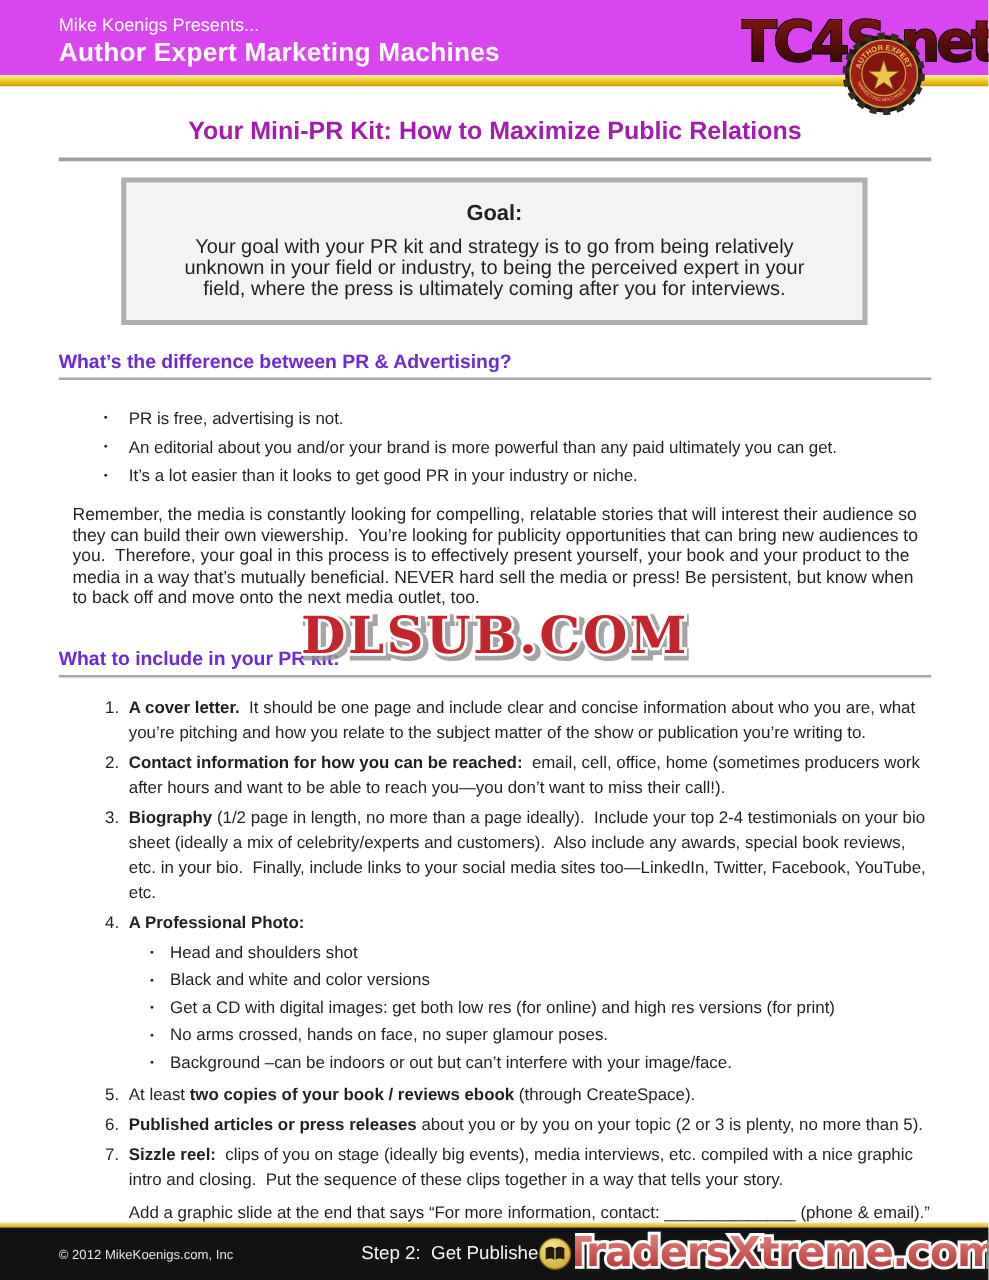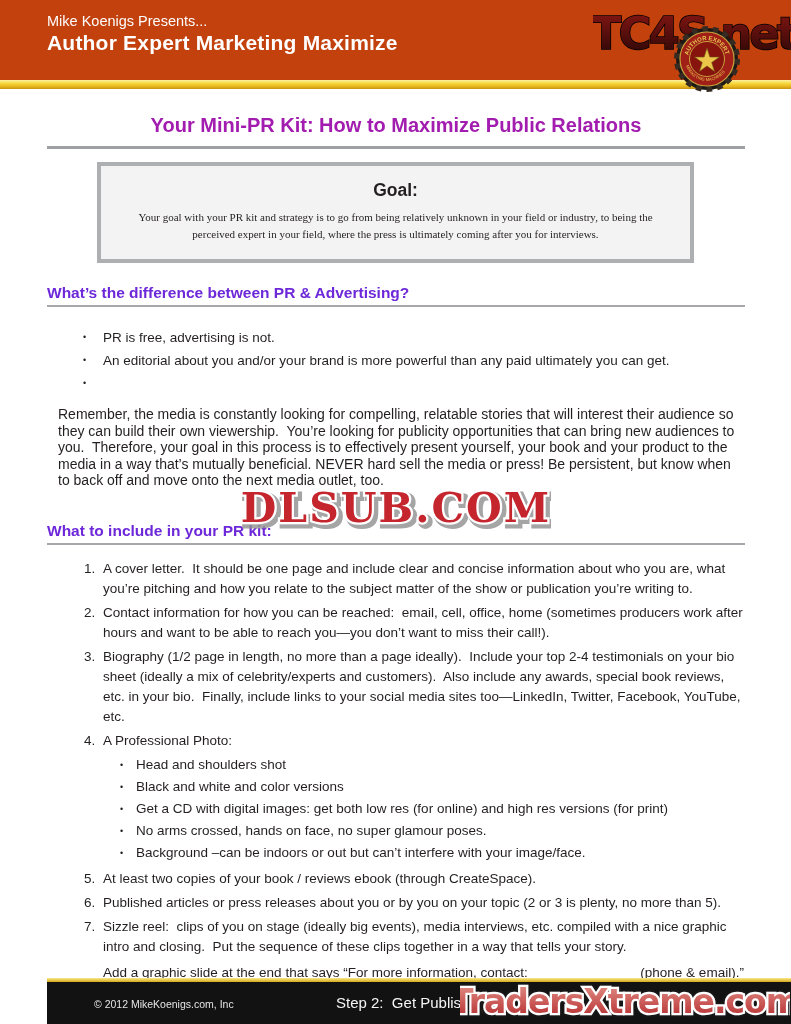--- a/index.html
+++ b/index.html
@@ -1,74 +1,74 @@
 <!DOCTYPE html>
 <html><head>
 <meta charset="utf-8">
 <style>
   html,body{margin:0;padding:0;background:#ffffff;}
   .page{position:relative;width:791px;height:1024px;overflow:hidden;background:#fff;
         font-family:"Liberation Sans",sans-serif;color:#231f20;}
 
   
-  .hdr{position:relative;height:80px;background:#c2410c;}
+  .hdr{position:relative;height:60px;background:#d946ef;}
   .presents{position:absolute;left:47px;top:13px;color:#fdfdfd;font-size:14.5px;}
   .brand{position:absolute;left:47px;top:31px;color:#ffffff;font-size:21px;font-weight:bold;letter-spacing:.2px;}
   .tc4s{position:absolute;right:-2px;top:5px;}
   .badge{position:absolute;right:49px;top:21px;z-index:6;}
   .gold-bar{height:9px;background:linear-gradient(#fdf0a0,#f6d73e 38%,#eab61e 72%,#c1930f);}
 
   
   .content{padding:0 46px 0 47px;}
   .title{margin:25px 0 0;text-align:center;font-size:20px;font-weight:bold;color:#a21caf;}
   .rule{height:3px;background:#9ea0a3;margin-top:9px;}
   .rule.thin{height:2px;background:#a5a7aa;margin-top:3px;}
 
   .goal-box{margin:13px 51px 0 50px;border:4px solid #adafb1;background:#f3f3f4;
             text-align:center;padding:12px 22px 16px;}
   .goal-h{font-size:17.5px;font-weight:bold;margin:2px 0 8px;}
-  .goal-p{font-size:11px;line-height:17px;margin:0 14px;font-family:Liberation Serif, serif;}
+  .goal-p{font-size:16px;line-height:17px;margin:0 14px;}
 
   .sec-heading{margin:21px 0 0;font-size:15.5px;font-weight:bold;color:#6d28d9;}
   .sec-heading.mt-lg{margin-top:33px;}
 
   .bullets{margin:22px 0 0 36px;}
   .bullet-row{display:flex;font-size:13.5px;line-height:17px;margin-bottom:6px;}
   .dot{width:20px;font-size:9px;line-height:17px;}
   .para{margin:14px 4px 0 11px;font-size:14px;line-height:16.5px;white-space:pre-wrap;}
 
   .dlsub-wrap{position:absolute;left:50%;top:484px;transform:translateX(-50%);z-index:5;text-align:right;}
 
   .kit-list{margin:14px 0 0 37px;font-size:13.5px;}
   .kit-item{display:flex;line-height:20px;margin-bottom:4px;}
   .kit-num{width:19px;flex:none;}
   .kit-body{flex:1;white-space:pre-wrap;}
-  .b{font-weight:normal;}
+  .b{font-weight:bold;}
   .subs{margin:3px 0 1px 17px;}
   .sub-row{display:flex;line-height:22px;}
   .dot2{width:16px;font-size:9px;line-height:22px;}
   .addendum{margin-top:6px;line-height:20px;}
 
   
-  .footer{position:absolute;left:0;right:0;bottom:0;padding-left:47px;}
+  .footer{position:absolute;left:0;right:0;bottom:0;}
   .gold-line{height:4px;background:linear-gradient(#f9ea8b,#d6a818);}
   .foot-black{position:relative;height:42px;background:#121212;}
   .copyright{position:absolute;left:47px;top:16px;color:#e4e4e4;font-size:10.5px;}
   .step{position:absolute;left:289px;top:12px;color:#f6f6f6;font-size:15px;white-space:pre;}
   .book{position:absolute;left:430px;top:7px;}
   .tx-wrap{position:absolute;right:1px;top:0px;}
 </style>
 </head>
 <body>
 
 <div class="page">
 
   <div class="hdr">
     <div class="presents">Mike Koenigs Presents...</div>
-    <div class="brand">Author Expert Marketing Maximize</div>
+    <div class="brand">Author Expert Marketing Machines</div>
 
     <svg class="tc4s" width="200" height="58" viewBox="0 0 200 58">
       <defs>
         <linearGradient id="tcg" x1="0" y1="0" x2="0" y2="1">
           <stop offset="0" stop-color="#8c1714"></stop>
             <stop offset="1" stop-color="#240605"></stop>
         </linearGradient>
       </defs>
       <text x="100" y="44" text-anchor="middle" font-family="DejaVu Sans, sans-serif" font-weight="bold" font-size="45" letter-spacing="-3" fill="url(#tcg)" stroke="#000000" stroke-width="1.5" paint-order="stroke">TC4S.net</text>
     </svg>
@@ -110,20 +110,21 @@
         <div class="bullet-row">
           <span class="dot">•</span>
           <span>PR is free, advertising is not.</span>
         </div>
         <div class="bullet-row">
           <span class="dot">•</span>
           <span>An editorial about you and/or your brand is more powerful than any paid ultimately you can get.</span>
         </div>
         <div class="bullet-row">
           <span class="dot">•</span>
+          <span>It’s a lot easier than it looks to get good PR in your industry or niche.</span>
         </div>
       </div>
 
     <p class="para">Remember, the media is constantly looking for compelling, relatable stories that will interest their audience so they can build their own viewership.  You’re looking for publicity opportunities that can bring new audiences to you.  Therefore, your goal in this process is to effectively present yourself, your book and your product to the media in a way that’s mutually beneficial. NEVER hard sell the media or press! Be persistent, but know when to back off and move onto the next media outlet, too.</p>
 
     <h3 class="sec-heading mt-lg">What to include in your PR kit:</h3>
     <div class="rule thin"></div>
 
     <div class="kit-list">
         <div class="kit-item">

